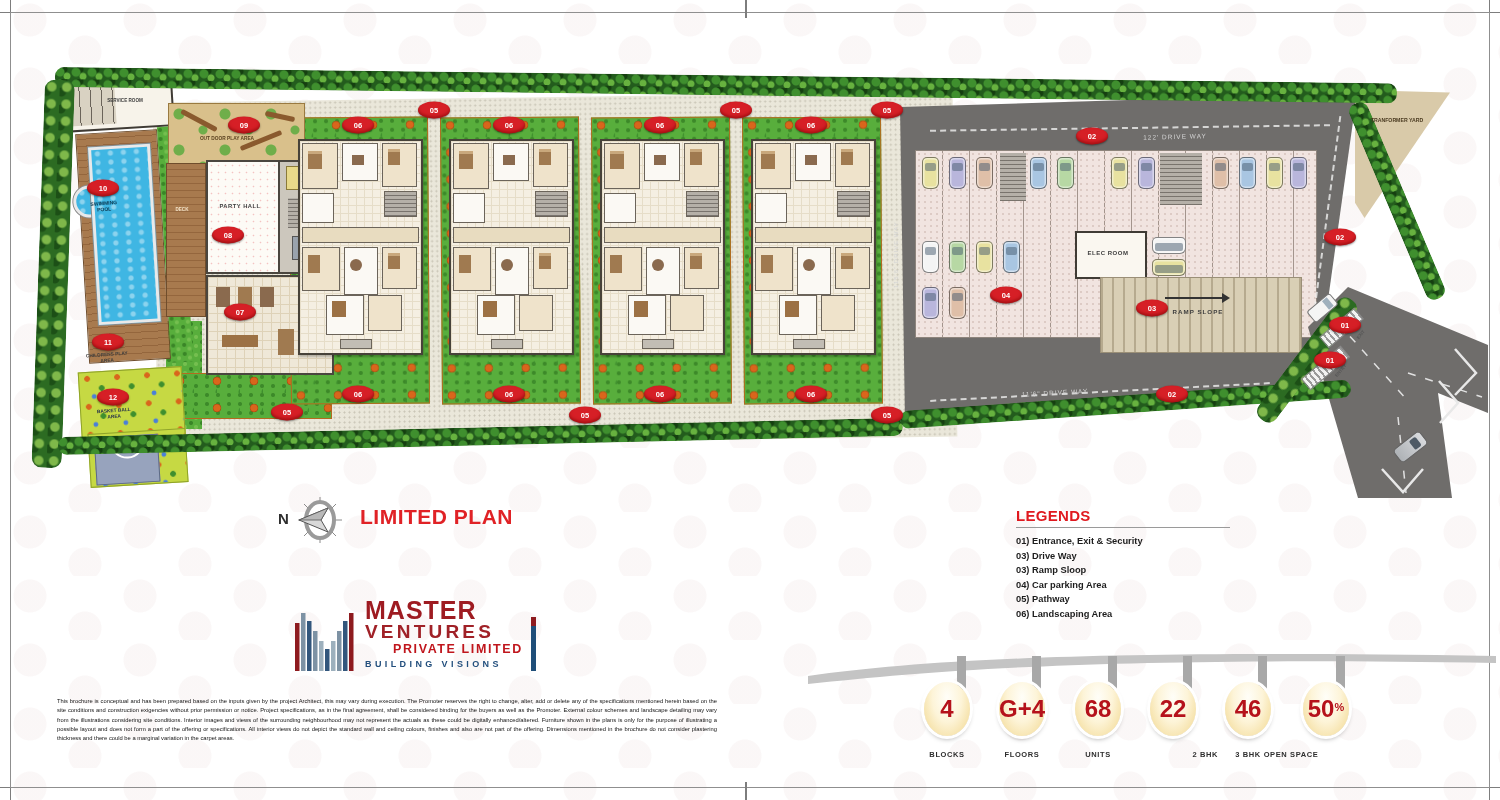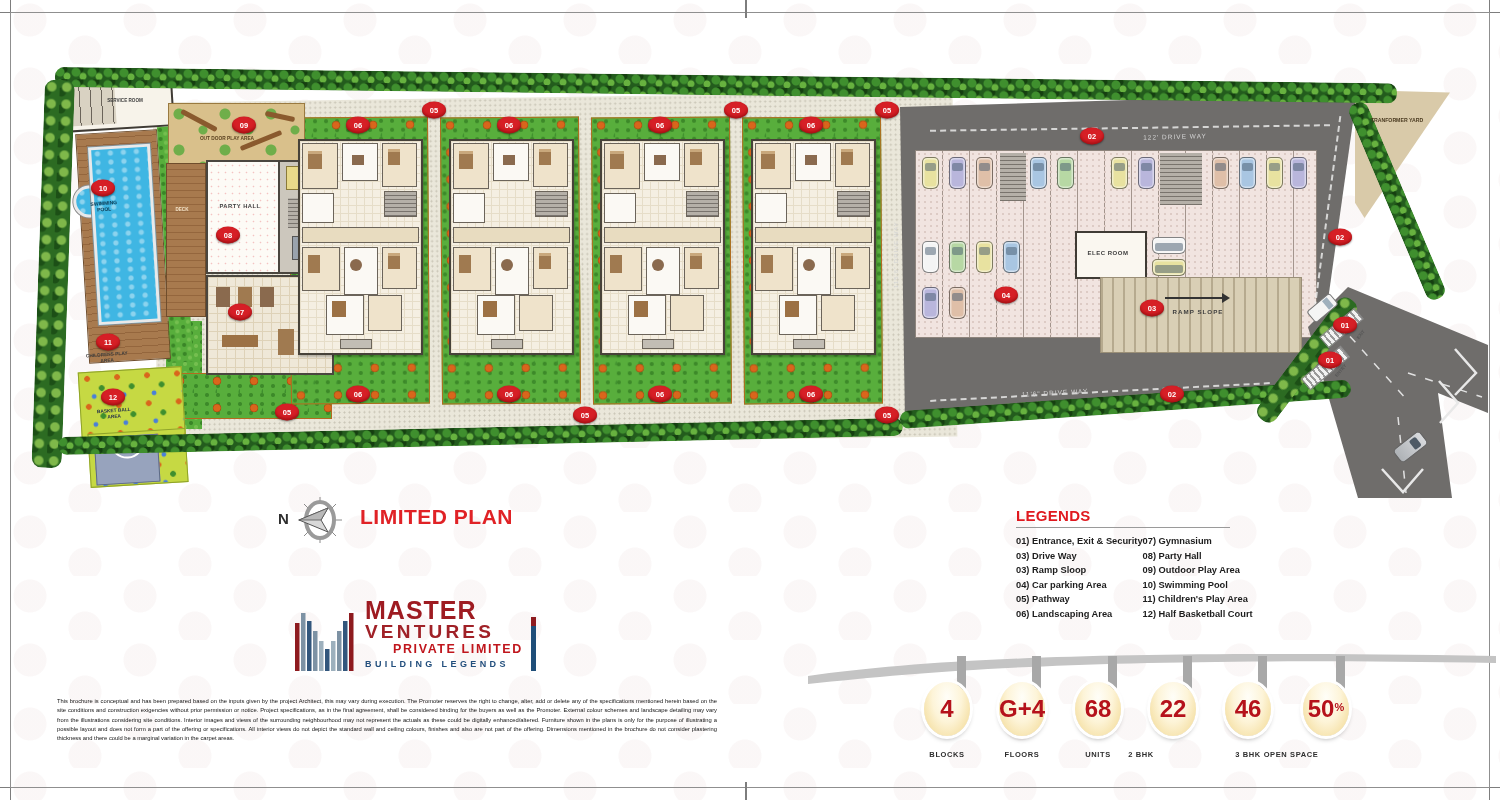--- a/index.html
+++ b/index.html
@@ -84,21 +84,21 @@
   
   .zebra{position:absolute;width:13px;background:repeating-linear-gradient(0deg,#f2f2f2 0 3px,#9a9a9a 3px 5px);border:1px solid #888;z-index:7;}
   .van{position:absolute;background:#f5f5f5;border:1px solid #777;border-radius:3px;z-index:8;}
   .van::before{content:'';position:absolute;left:1px;right:1px;top:4px;height:6px;background:#9fb0bd;}
   .sedan{position:absolute;background:linear-gradient(#d8dadd,#aeb2b6);border:1px solid #666;border-radius:5px;z-index:8;}
   .sedan::before{content:'';position:absolute;left:2px;right:2px;top:6px;height:8px;background:#4e5a66;border-radius:2px;}
   
   .plab{position:absolute;color:#3d3d3d;font-weight:bold;text-align:center;z-index:20;line-height:1.25;}
   .plab.light{color:#d4d4d4;font-weight:normal;}
   
-  .mk{position:absolute;width:24px;height:17px;border-radius:50%;background:#d61f26;color:#fff;
+  .mk{position:absolute;width:32px;height:17px;border-radius:50%;background:#d61f26;color:#fff;
      font-size:7.5px;font-weight:bold;line-height:17px;text-align:center;
      box-shadow:0 1px 2px rgba(0,0,0,.45), inset 0 -2px 3px rgba(120,0,0,.5);
      transform:translate(-50%,-50%);z-index:30;}
   
   #compass{position:absolute;left:296px;top:496px;z-index:5;}
   #compass-n{position:absolute;left:278px;top:510px;font-size:15px;color:#2e2e2e;font-weight:bold;z-index:5;}
   #master-title{position:absolute;left:360px;top:505px;font-size:21px;letter-spacing:.5px;font-weight:bold;color:#e02226;z-index:5;}
   #legends{position:absolute;left:1016px;top:507px;width:230px;z-index:5;}
   #legends .ltitle{font-size:15px;font-weight:bold;color:#e0191f;letter-spacing:.3px;}
   #legends .lrule{height:1px;background:#9a9a9a;margin:3px 0 6px 0;width:214px;}
@@ -403,28 +403,20 @@
     <div class="lrule"></div>
     <div class="cols">
       <div id="legend-col1">
           <div class="litem">01) Entrance, Exit &amp; Security</div>
           <div class="litem">03) Drive Way</div>
           <div class="litem">03) Ramp Sloop</div>
           <div class="litem">04) Car parking Area</div>
           <div class="litem">05) Pathway</div>
           <div class="litem">06) Landscaping Area</div>
         </div>
-      <div id="legend-col2">
-          <div class="litem">07) Gymnasium</div>
-          <div class="litem">08) Party Hall</div>
-          <div class="litem">09) Outdoor Play Area</div>
-          <div class="litem">10) Swimming Pool</div>
-          <div class="litem">11) Children's Play Area</div>
-          <div class="litem">12) Half Basketball Court</div>
-        </div>
     </div>
   </div>
 
   <div id="logo">
     <svg width="62" height="62" viewBox="0 0 62 62">
       <g>
         <rect x="0" y="14" width="4.5" height="48" fill="#8e1b1f"></rect>
         <rect x="6" y="4" width="4.5" height="58" fill="#7d92a4"></rect>
         <rect x="12" y="12" width="4.5" height="50" fill="#32567c"></rect>
         <rect x="18" y="22" width="4.5" height="40" fill="#7d92a4"></rect>
@@ -433,21 +425,21 @@
         <rect x="36" y="32" width="4.5" height="30" fill="#9db0bd"></rect>
         <rect x="42" y="22" width="4.5" height="40" fill="#7d92a4"></rect>
         <rect x="48" y="12" width="4.5" height="50" fill="#32567c"></rect>
         <rect x="54" y="4" width="4.5" height="58" fill="#8e1b1f"></rect>
       </g>
     </svg>
     <div class="logo-text">
       <span class="lg1">MASTER</span>
       <span class="lg2">VENTURES</span>
       <span class="lg3">PRIVATE LIMITED</span>
-      <span class="lg4">BUILDING LEGENDS</span>
+      <span class="lg4">BUILDING VISIONS</span>
     </div>
     <div class="logo-endbar"></div>
   </div>
 
   <div id="disclaimer">This brochure is conceptual and has been prepared based on the inputs given by the project Architect, this may vary during execution. The Promoter reserves the right to change, alter, add or delete any of the specifications mentioned herein based on the site conditions and construction exigencies without prior permission or notice. Project specifications, as in the final agreement, shall be considered binding for the buyers as well as the Promoter. External colour schemes and landscape detailing may vary from the illustrations considering site conditions. Interior images and views of the surrounding neighbourhood may not represent the actuals as these could be digitally enhanced/altered. Furniture shown in the plans is only for the purpose of illustrating a possible layout and does not form a part of the offering or specifications. All interior views do not depict the standard wall and ceiling colours, finishes and also are not part of the offering. Dimensions mentioned in the brochure do not consider plastering thickness and there could be a marginal variation in the carpet areas.</div>
 
   <svg id="swoosh" width="692" height="48" viewBox="0 0 692 48">
     <path d="M2,30 C130,12 320,4 690,10 L690,17 C320,11 150,22 2,38 Z" fill="#c4c4c4"></path>
   </svg>
   <div id="stats-layer">
@@ -463,21 +455,21 @@
       <div class="stat-lbl" style="left: 977px; top: 750px;">FLOORS</div>
       <div class="stat-tab" style="left: 1108px; top: 656px;"></div>
       <div class="stat-oval" style="left: 1075px; top: 682px;">
         <span class="stat-val">68</span>
       </div>
       <div class="stat-lbl" style="left: 1053px; top: 750px; text-align: center;">UNITS</div>
       <div class="stat-tab" style="left: 1183px; top: 656px;"></div>
       <div class="stat-oval" style="left: 1150px; top: 682px;">
         <span class="stat-val">22</span>
       </div>
-      <div class="stat-lbl" style="left: 1096px; top: 750px;">2 BHK</div>
+      <div class="stat-lbl" style="left: 1128px; top: 750px; text-align: right;">2 BHK</div>
       <div class="stat-tab" style="left: 1258px; top: 656px;"></div>
       <div class="stat-oval" style="left: 1225px; top: 682px;">
         <span class="stat-val">46</span>
       </div>
       <div class="stat-lbl" style="left: 1203px; top: 750px;">3 BHK</div>
       <div class="stat-tab" style="left: 1336px; top: 656px;"></div>
       <div class="stat-oval" style="left: 1303px; top: 682px;">
         <span class="stat-val">50<span class="stat-pct">%</span></span>
       </div>
       <div class="stat-lbl" style="left: 1246px; top: 750px;">OPEN SPACE</div>

